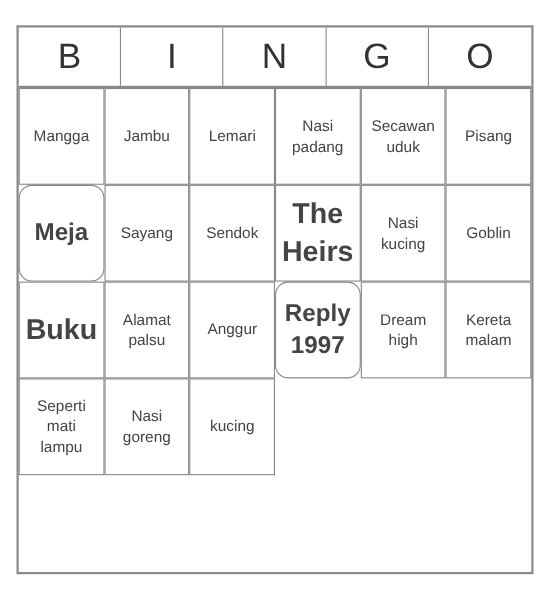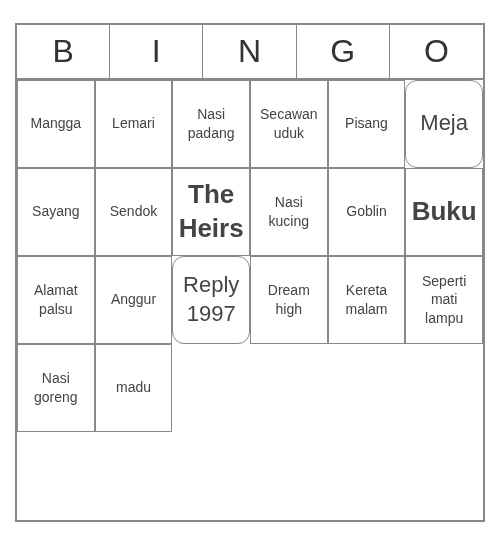--- a/index.html
+++ b/index.html
@@ -56,21 +56,21 @@
       justify-content: center;
       text-align: center;
       padding: 6px 4px;
       color: #444;
       font-size: 14px;
       line-height: 1.3;
     }
 
     .bingo-cell.large-text {
       font-size: 22px;
-      font-weight: normal;
+      font-weight: bold;
       border-radius: 12px;
     }
 
     .bingo-cell.xlarge-text {
       font-size: 26px;
       font-weight: bold;
     }
   </style>
 </head>
 <body>
@@ -78,33 +78,34 @@
 <div class="bingo-card">
   <div class="bingo-header">
   <div class="bingo-header-cell">B</div>
       <div class="bingo-header-cell">I</div>
       <div class="bingo-header-cell">N</div>
       <div class="bingo-header-cell">G</div>
       <div class="bingo-header-cell">O</div>
     </div>
   <div class="bingo-grid">
   <div class="bingo-cell">Mangga</div>
+      <div class="bingo-cell">Jambu</div>
       <div class="bingo-cell">Lemari</div>
       <div class="bingo-cell">Nasi padang</div>
       <div class="bingo-cell">Secawan uduk</div>
       <div class="bingo-cell">Pisang</div>
       <div class="bingo-cell large-text">Meja</div>
       <div class="bingo-cell">Sayang</div>
       <div class="bingo-cell">Sendok</div>
       <div class="bingo-cell xlarge-text">The Heirs</div>
       <div class="bingo-cell">Nasi kucing</div>
       <div class="bingo-cell">Goblin</div>
       <div class="bingo-cell xlarge-text">Buku</div>
       <div class="bingo-cell">Alamat palsu</div>
       <div class="bingo-cell">Anggur</div>
       <div class="bingo-cell large-text">Reply 1997</div>
       <div class="bingo-cell">Dream high</div>
       <div class="bingo-cell">Kereta malam</div>
       <div class="bingo-cell">Seperti mati lampu</div>
       <div class="bingo-cell">Nasi goreng</div>
-      <div class="bingo-cell">madu</div>
+      <div class="bingo-cell">kucing</div>
     </div>
 </div>
 
 </body></html>

